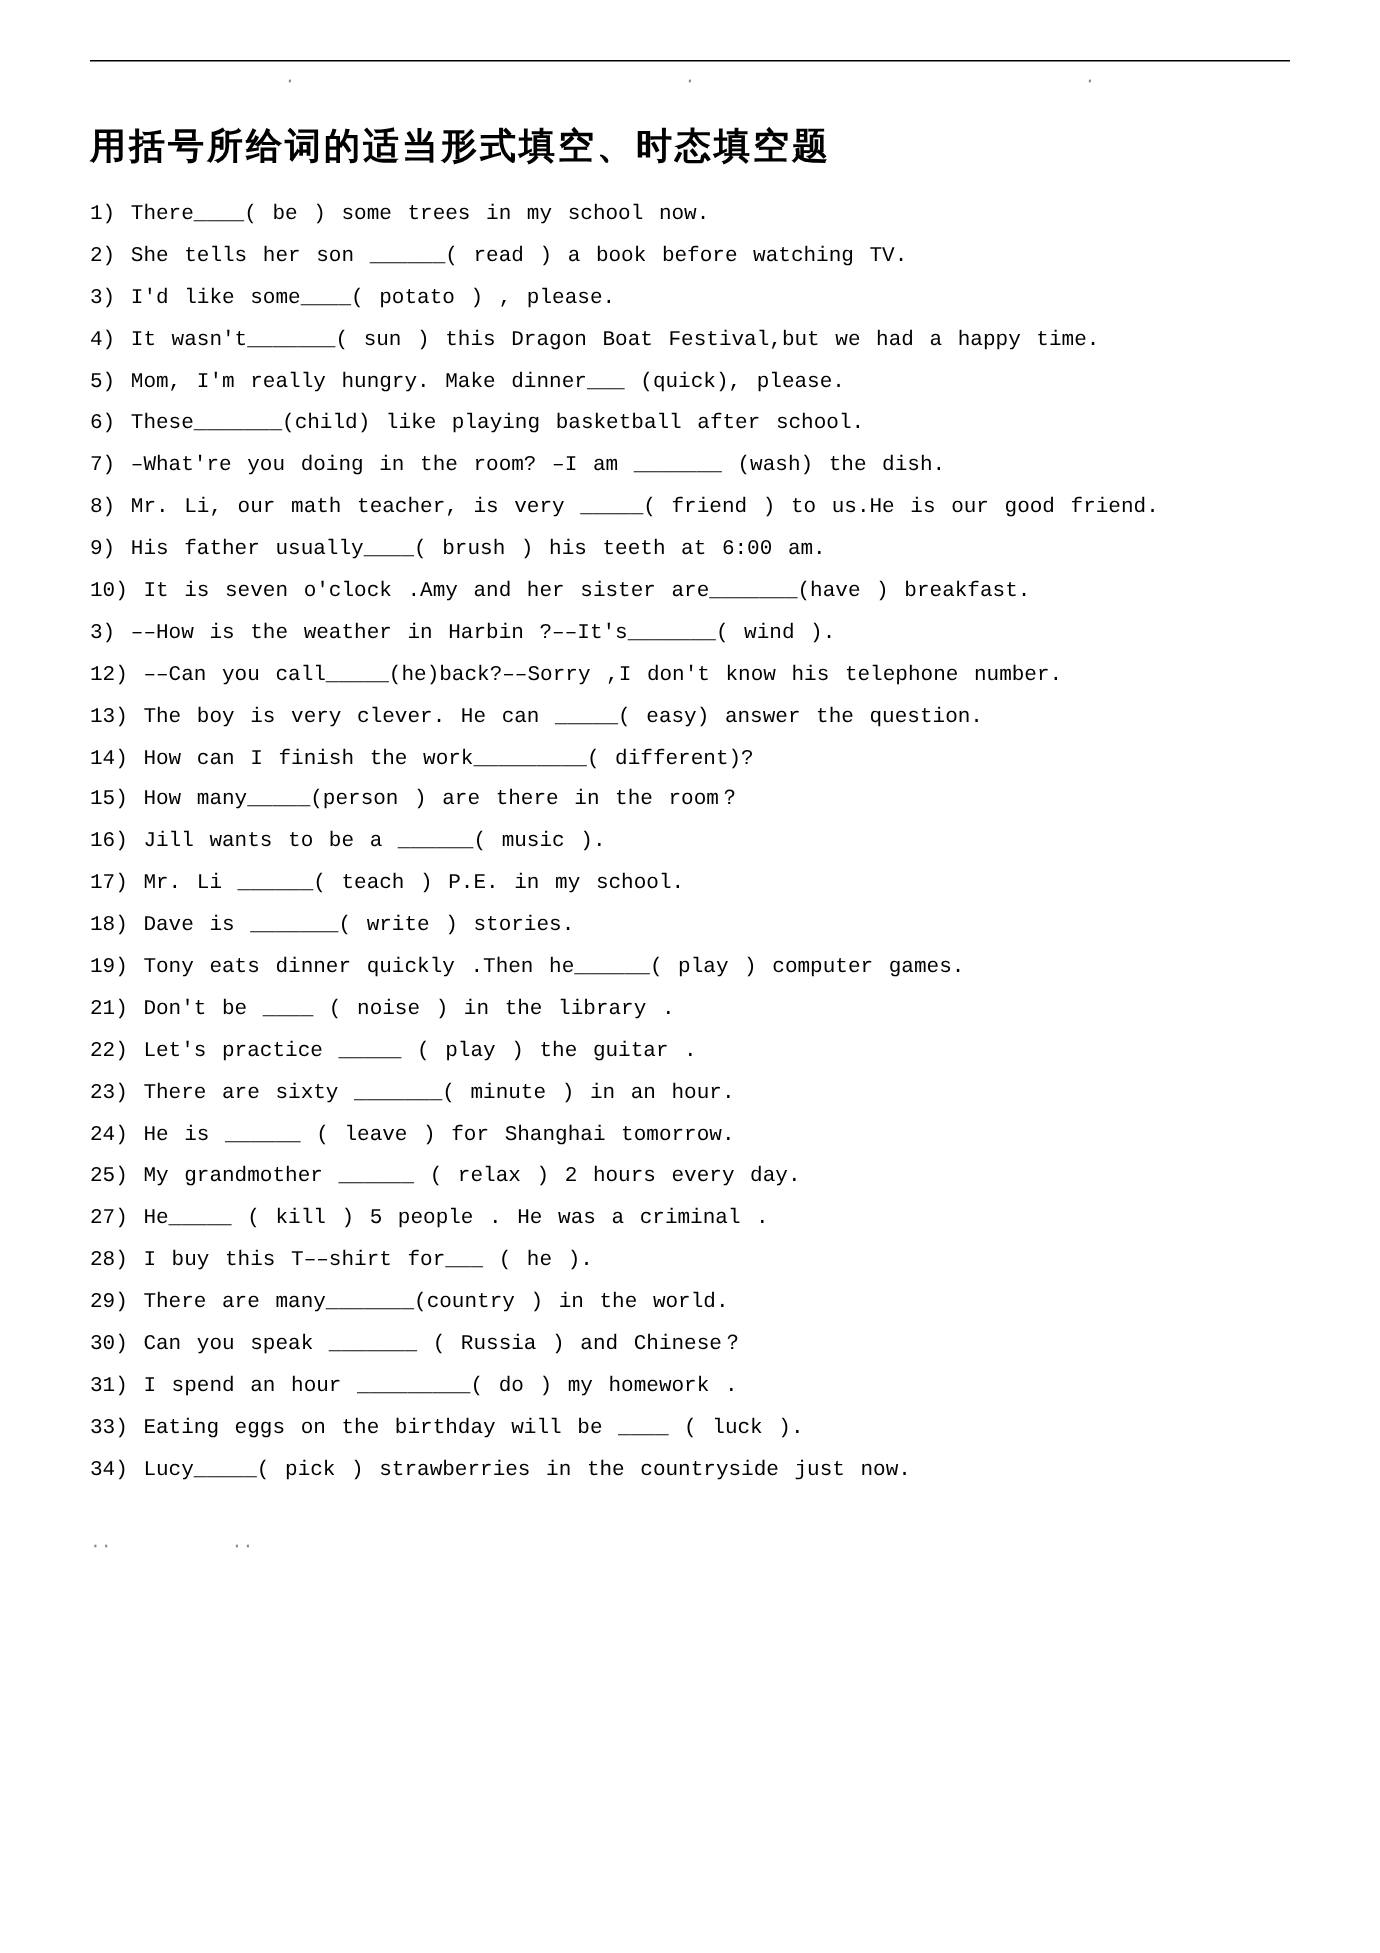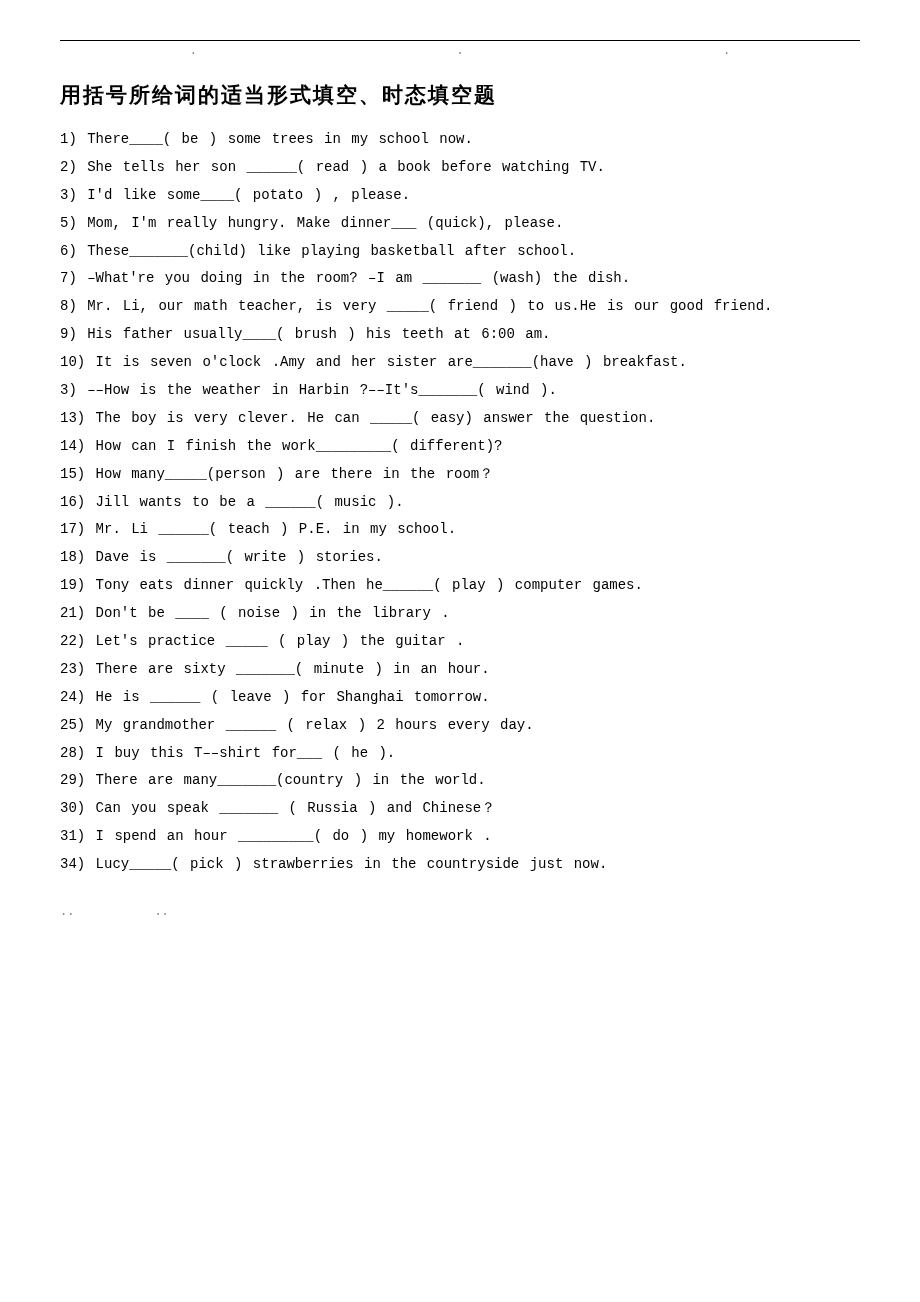--- a/index.html
+++ b/index.html
@@ -22,21 +22,21 @@
       position: relative;
     }
     .top-dots {
       display: flex;
       justify-content: space-around;
       font-size: 12px;
       color: #888;
       margin-bottom: 20px;
     }
     .title {
-      font-size: 21px;
+      font-size: 24px;
       font-weight: bold;
       margin-bottom: 18px;
       font-family: SimSun, "宋体", serif;
       letter-spacing: 2px;
     }
     .questions {
       line-height: 1.9;
       margin-top: 12px;
     }
     .question {
@@ -62,42 +62,46 @@
   <span>·</span>
   <span>·</span>
 </div>
 
 <div class="title">用括号所给词的适当形式填空、时态填空题</div>
 
 <div class="questions" id="questions-container">
 <div class="question">1) There____( be )  some  trees  in  my  school  now.</div>
     <div class="question">2) She  tells  her  son  ______( read )  a  book  before  watching TV.</div>
     <div class="question">3) I'd  like  some____( potato ) ,  please.</div>
+    <div class="question">4) It  wasn't_______( sun )  this  Dragon  Boat  Festival,but  we  had  a happy  time.</div>
     <div class="question">5) Mom,  I'm  really  hungry.  Make  dinner___ (quick),  please.</div>
     <div class="question">6) These_______(child)  like  playing  basketball  after  school.</div>
     <div class="question">7) –What're  you  doing  in  the  room?  –I  am  _______  (wash)  the dish.</div>
     <div class="question">8) Mr. Li,  our  math  teacher,  is  very  _____( friend )  to  us.He  is  our good  friend.</div>
     <div class="question">9) His  father  usually____( brush )  his  teeth  at  6:00  am.</div>
     <div class="question">10) It  is  seven  o'clock .Amy  and  her  sister  are_______(have ) breakfast.</div>
     <div class="question">3) ––How  is  the  weather  in  Harbin ?––It's_______(  wind ).</div>
+    <div class="question">12) ––Can  you  call_____(he)back?––Sorry ,I  don't  know  his  telephone number.</div>
     <div class="question">13) The  boy  is  very  clever.  He  can  _____( easy)  answer  the question.</div>
     <div class="question">14) How  can  I  finish  the  work_________( different)?</div>
     <div class="question">15) How  many_____(person )  are  there  in  the  room？</div>
     <div class="question">16) Jill  wants  to  be  a  ______( music ).</div>
     <div class="question">17) Mr.  Li  ______( teach )  P.E.  in  my  school.</div>
     <div class="question">18) Dave  is  _______( write )  stories.</div>
     <div class="question">19) Tony  eats  dinner  quickly .Then  he______( play )  computer games.</div>
     <div class="question">21) Don't  be  ____  ( noise )  in  the  library .</div>
     <div class="question">22) Let's  practice  _____  ( play )  the  guitar .</div>
     <div class="question">23) There  are  sixty  _______( minute )  in  an  hour.</div>
     <div class="question">24) He  is  ______  ( leave )  for  Shanghai  tomorrow.</div>
     <div class="question">25) My  grandmother  ______  ( relax )  2  hours  every  day.</div>
+    <div class="question">27) He_____  ( kill )  5  people .  He  was  a  criminal .</div>
     <div class="question">28) I  buy  this  T––shirt  for___  ( he ).</div>
     <div class="question">29) There  are  many_______(country )  in  the  world.</div>
     <div class="question">30) Can  you  speak  _______  ( Russia )  and  Chinese？</div>
     <div class="question">31) I  spend  an  hour  _________( do )  my  homework .</div>
+    <div class="question">33) Eating  eggs  on  the  birthday  will  be  ____  ( luck ).</div>
     <div class="question">34) Lucy_____( pick )  strawberries  in  the  countryside  just  now.</div>
   </div>
 
 <div class="bottom-dots">
   <span>··</span>
   <span>··</span>
 </div>
 
 </body></html>

